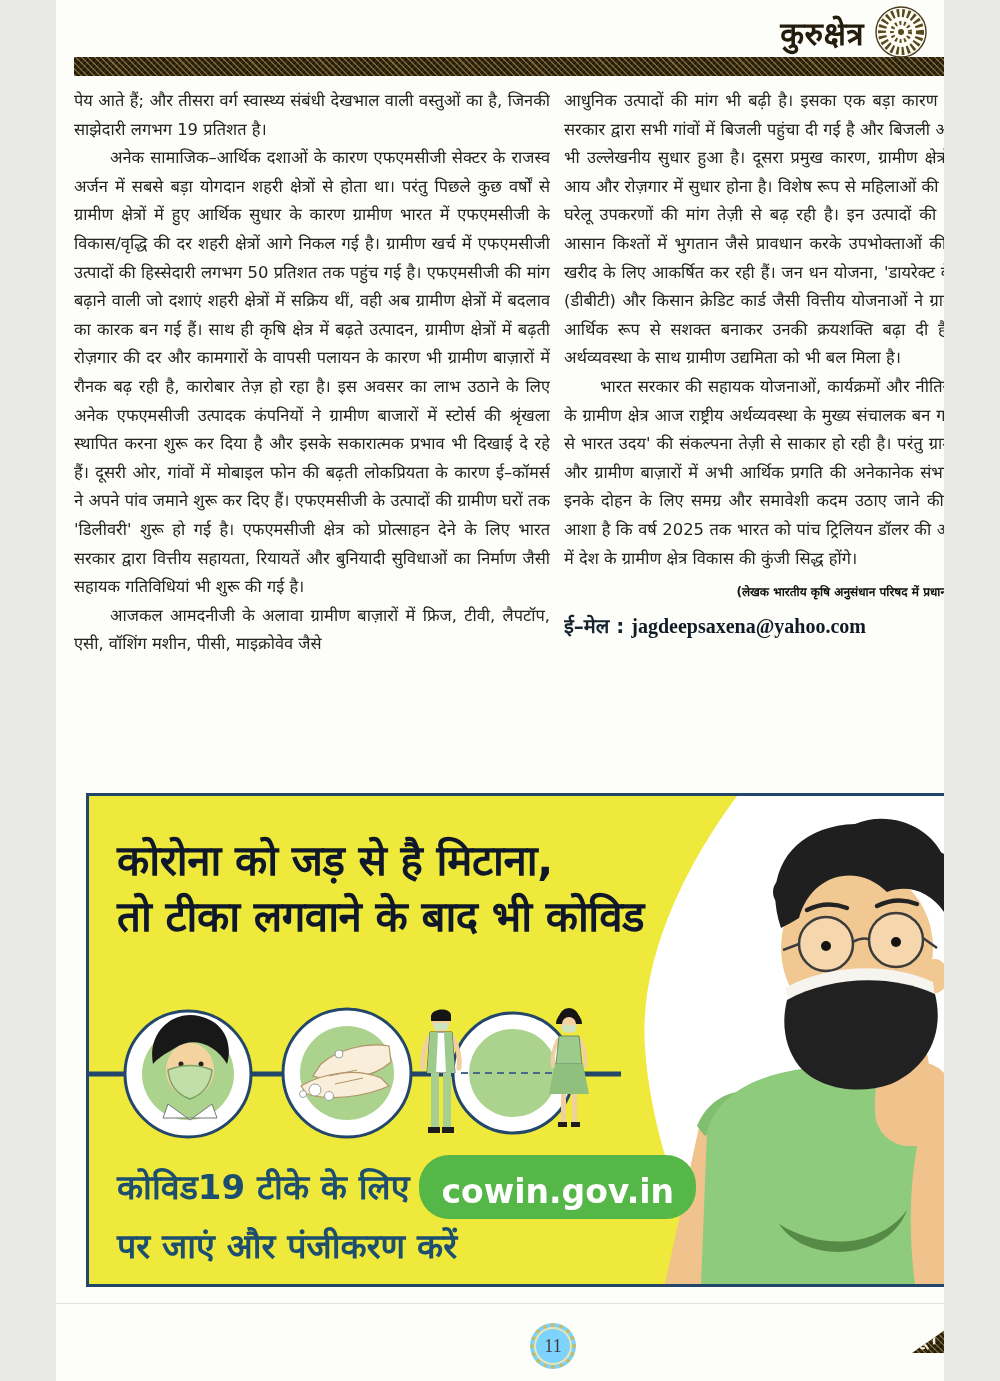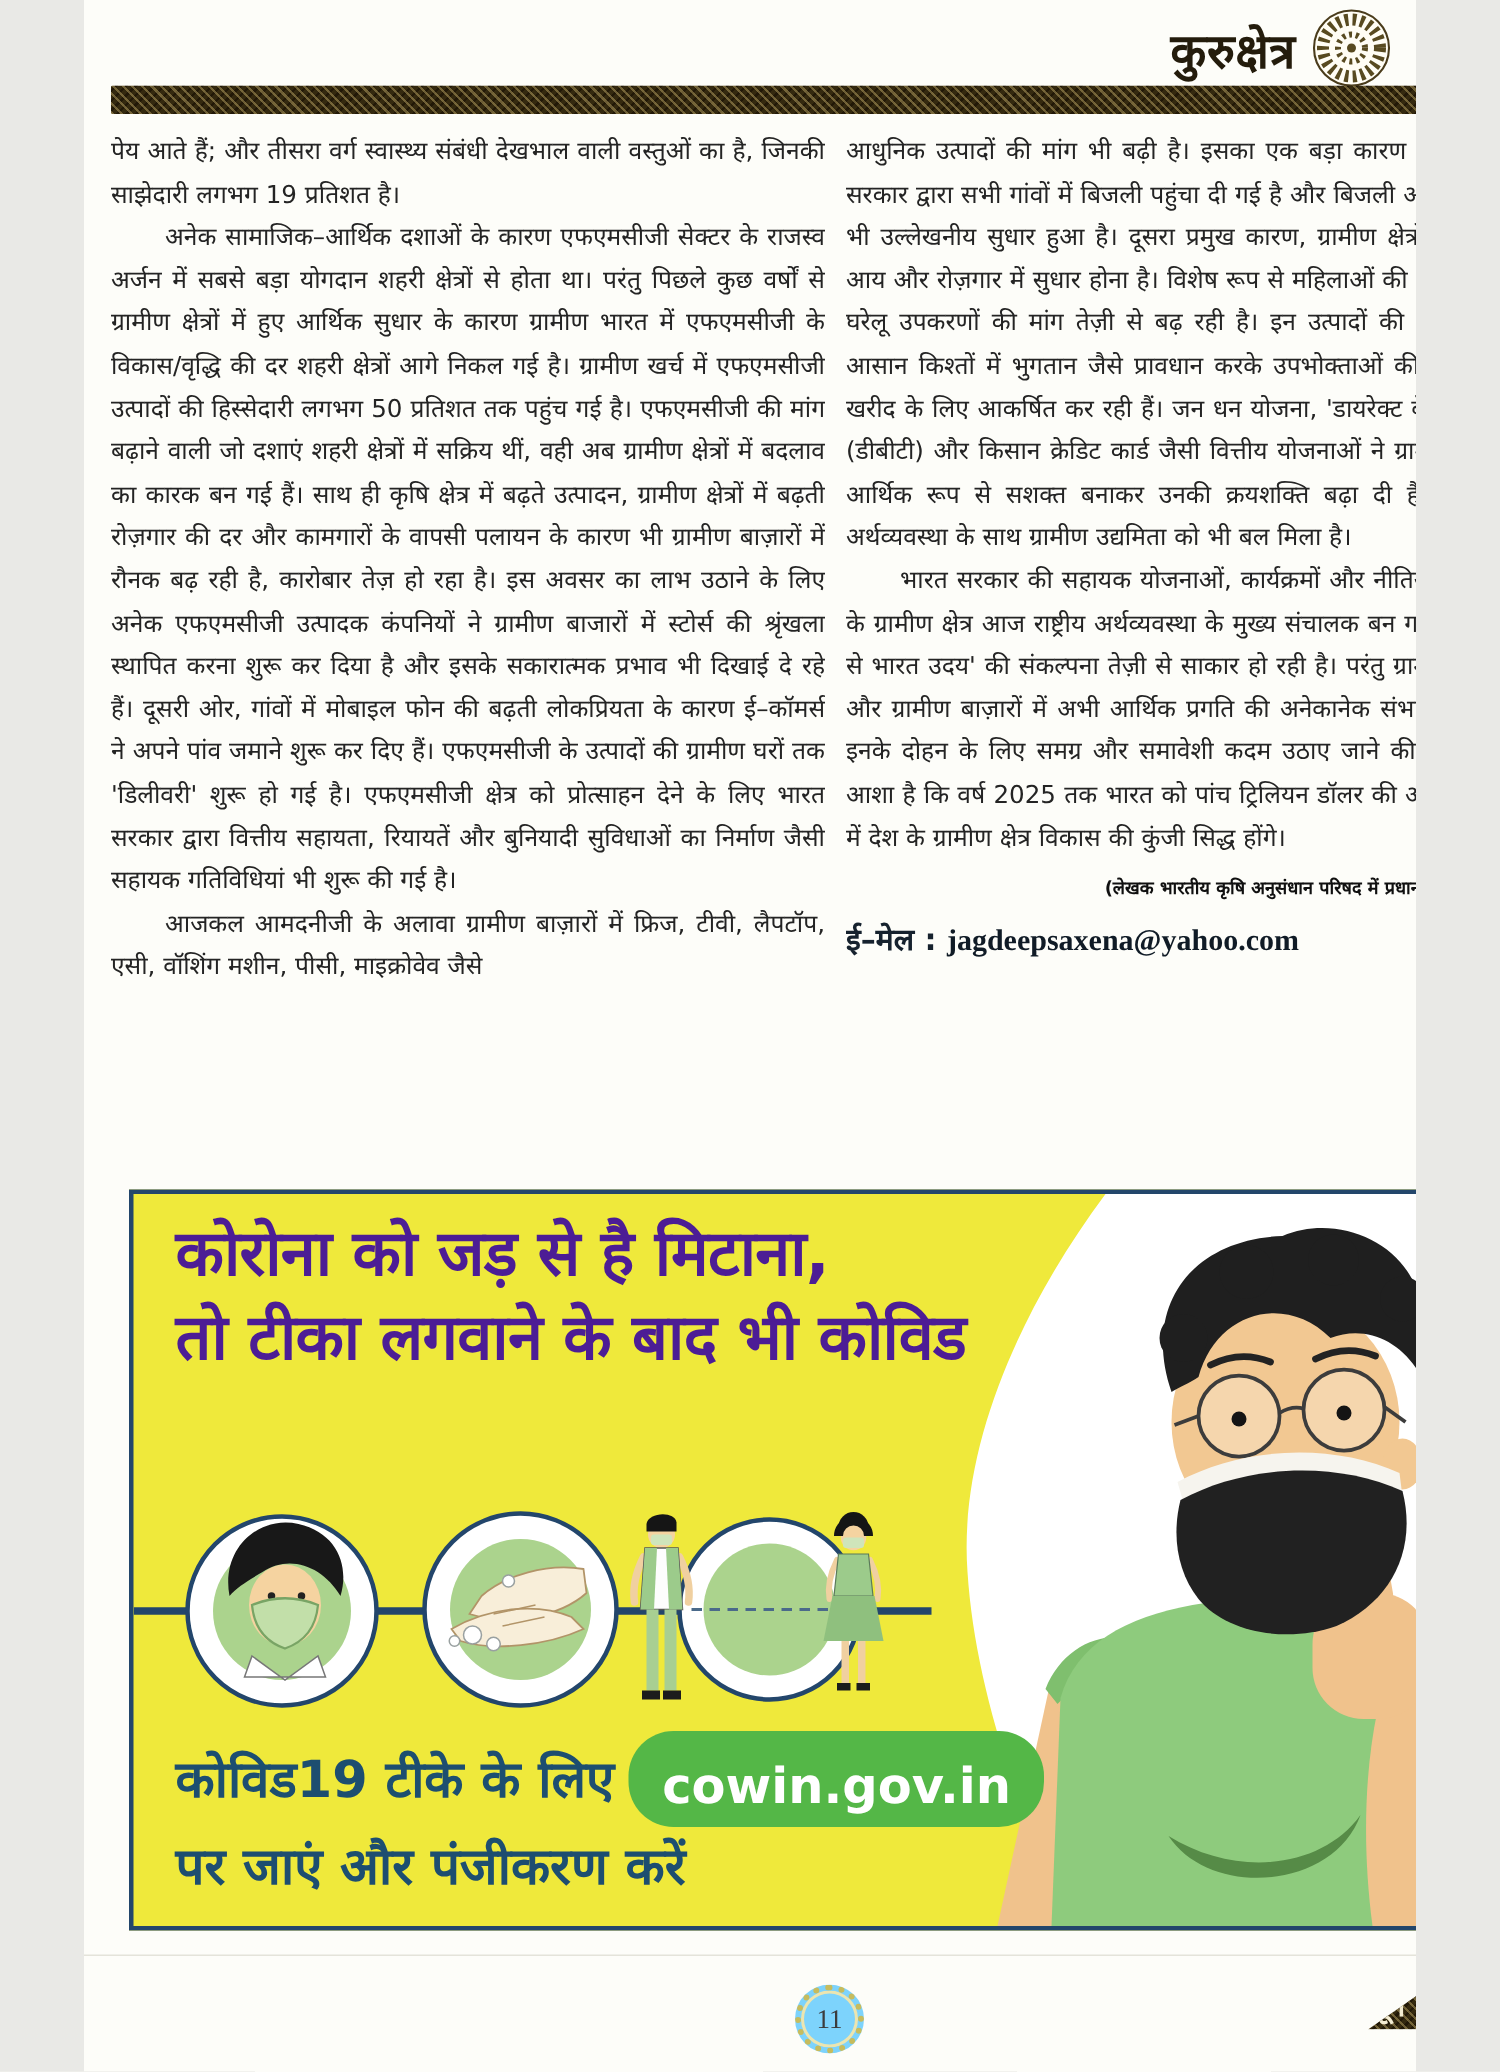--- a/index.html
+++ b/index.html
@@ -34,22 +34,22 @@
   }
   .email-line{margin-top:6px;font-size:20px;text-align:left;font-weight:bold;color:#16222e;}
   .email-latin{font-family:"Liberation Serif",serif;font-weight:bold;color:#101b26;}
   
   .poster{
     position:absolute;left:30px;top:793px;width:948px;height:494px;
     background:#efe93b;border:3px solid #23466b;box-sizing:border-box;overflow:hidden;
   }
   .poster-art{position:absolute;left:0;top:0;width:942px;height:488px;}
   .poster-headline{
-    position:absolute;left:28px;top:12px;
-    font-size:42px;line-height:56px;font-weight:bold;color:#4c1d95;
+    position:absolute;left:28px;top:37px;
+    font-size:42px;line-height:56px;font-weight:bold;color:#0f172a;
     white-space:nowrap;letter-spacing:-.5px;
   }
   .poster-cta{
     position:absolute;left:28px;top:364px;
     font-size:34px;line-height:54px;font-weight:bold;color:#1d4e70;white-space:nowrap;
   }
   .cta-pill{
     display:inline-block;vertical-align:middle;margin-left:10px;margin-top:-6px;
     background:#54b747;color:#ffffff;border-radius:30px;
     padding:17px 22px 7px 22px;font-size:33px;line-height:40px;font-weight:bold;

